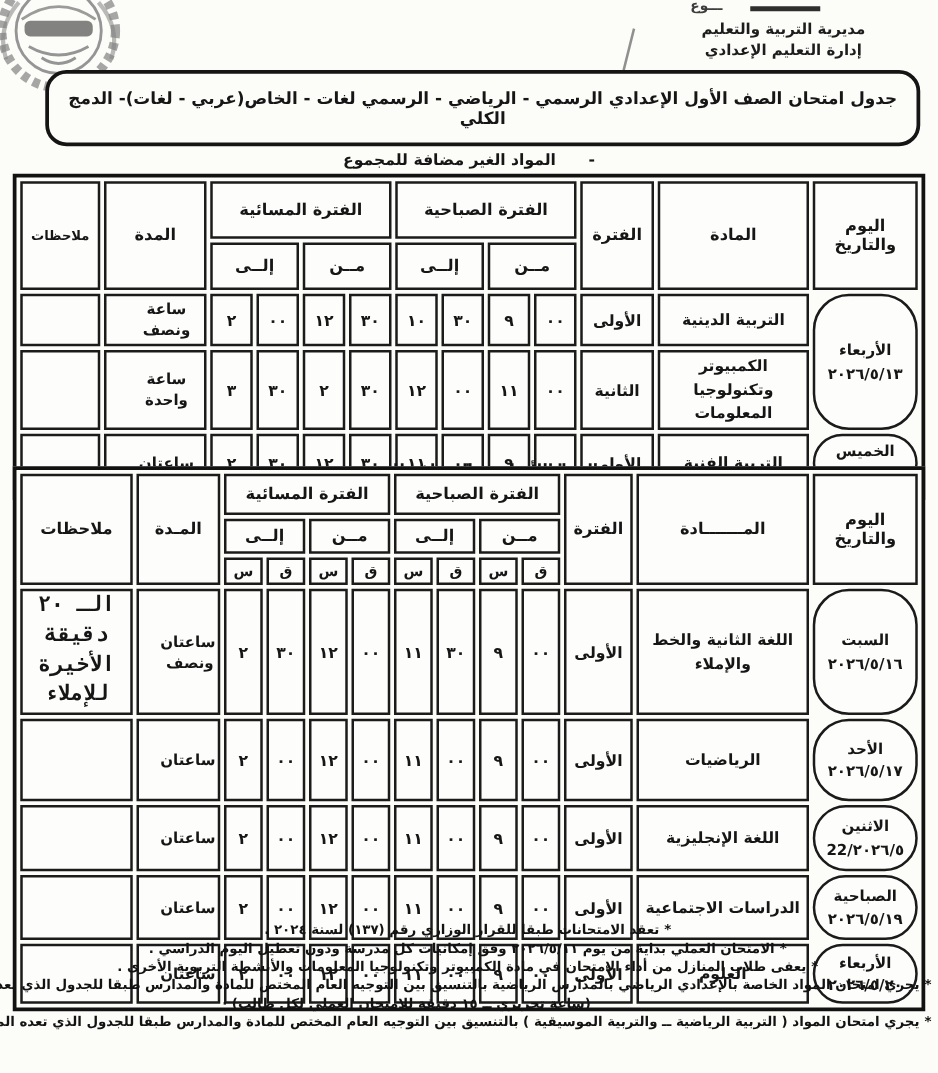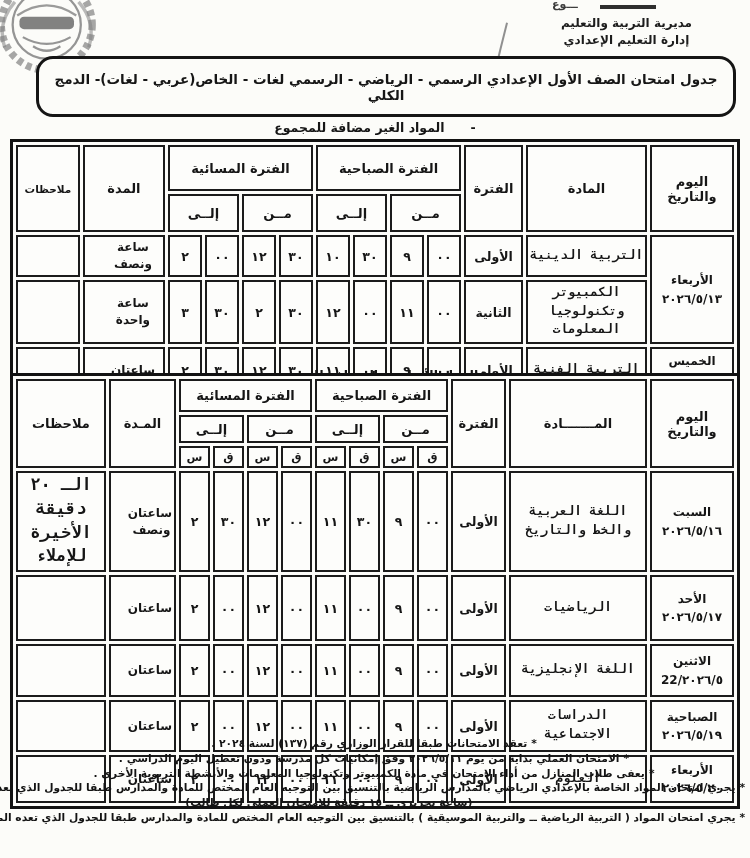--- a/index.html
+++ b/index.html
@@ -47,22 +47,22 @@
   #t2 tr.sq-row th{font-size:11.5px;padding:0;}
   #t1 th.c-not{font-size:10.5px;}
   #t1 tbody tr:nth-child(1){height:42px;}
   #t1 tbody tr:nth-child(2){height:64px;}
   #t1 tbody tr:nth-child(3){height:47px;}
   #t2 tbody tr:nth-child(1){height:63px;}
   #t2 tbody tr:nth-child(2){height:66px;}
   #t2 tbody tr:nth-child(3){height:53px;}
   #t2 tbody tr:nth-child(4){height:52px;}
   #t2 tbody tr:nth-child(5){height:48px;}
-  td.day-cell{font-size:12px;line-height:1.55;}
-  td.subject-cell{font-size:12.5px;line-height:1.5;font-family:Liberation Mono, monospace;}
+  td.day-cell{font-size:12px;line-height:1.55;border-radius:29px;}
+  td.subject-cell{font-size:12.5px;line-height:1.5;}
   td.period-cell{font-size:12.5px;}
   td.time-cell{font-size:12.5px;}
   td.duration-cell{font-size:12px;line-height:1.4;padding-left:20px;}
   td.note-cell{font-size:17px;line-height:1.4;font-family:Liberation Mono, monospace;}
   
   #notes{position:absolute;top:737px;right:5px;left:3px;}
   .note{font-size:10.7px;line-height:14.8px;text-align:center;white-space:nowrap;color:#131313;}
   .note .star{margin-left:4px;}
   .note.indent{padding-right:98px;}
 </style>
@@ -235,21 +235,21 @@
         <th>ق</th>
         <th>س</th>
       </tr>
     </thead>
     <tbody>
         <tr>
           <td class="day-cell" rowspan="1">
             <div>السبت</div>
             <div>٢٠٢٦/٥/١٦</div>
           </td>
-          <td class="subject-cell">اللغة العربية والخط والتاريخ</td>
+          <td class="subject-cell">اللغة الثانية والخط والإملاء</td>
           <td class="period-cell">الأولى</td>
           <td class="time-cell">٠٠</td>
           <td class="time-cell">٩</td>
           <td class="time-cell">٣٠</td>
           <td class="time-cell">١١</td>
           <td class="time-cell">٠٠</td>
           <td class="time-cell">١٢</td>
           <td class="time-cell">٣٠</td>
           <td class="time-cell">٢</td>
           <td class="duration-cell">ساعتان ونصف</td>

